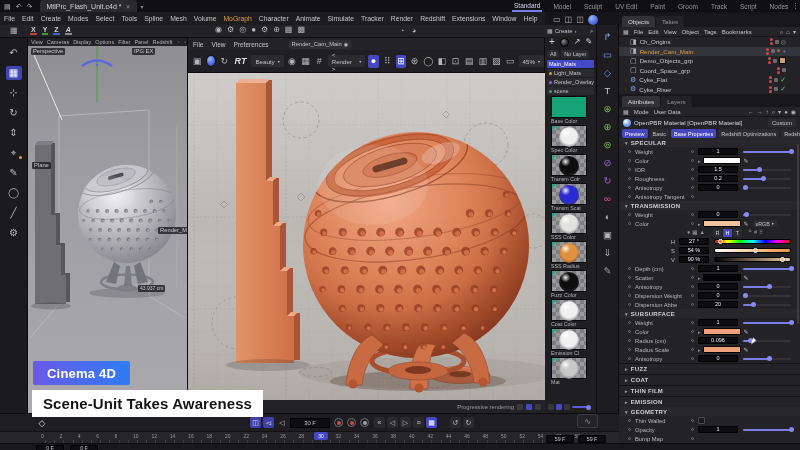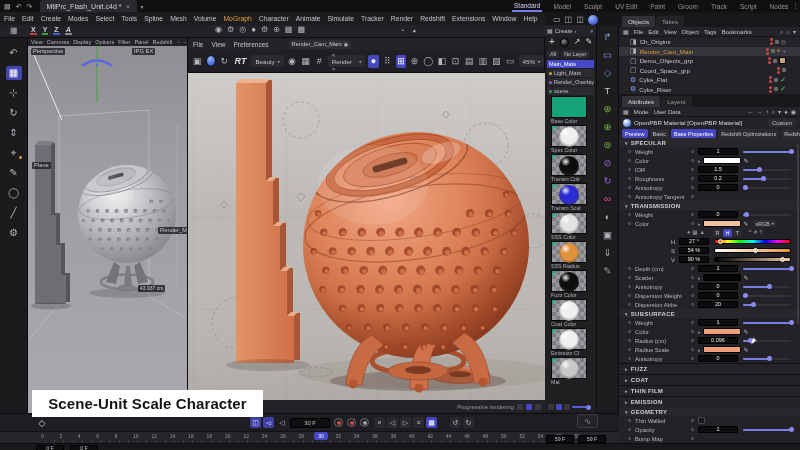--- a/index.html
+++ b/index.html
@@ -1221,21 +1221,22 @@
         </div>
         <div class="arow">
           <span class="adot"></span>
           <span class="albl">Bump Map</span>
           <span class="adot"></span>
         </div>
       </div>
     <div style="position:absolute;right:1px;top:130px;width:2px;height:180px;background:#3c3c41;border-radius:1px"></div>
   </div>
 
-  <div id="overlay-caption">Scene-Unit Scale Character</div>
+  <div id="overlay-brand">Cinema 4D</div>
+  <div id="overlay-caption">Scene-Unit Takes Awareness</div>
 
   <div id="transport">
       <span class="tbtn" style="left: 36px; top: 3px; width: 12px; height: 12px; font-size: 9px; color: rgb(214, 214, 218);">◇</span>
       <span class="tbtn blue" style="left: 250px; top: 3px; width: 11px; height: 11px; font-size: 7px; opacity: 0.85;">◫</span>
       <span class="tbtn blue" style="left: 263px; top: 3px; width: 11px; height: 11px; font-size: 7px; opacity: 0.85;">◅</span>
       <span class="tbtn" style="left: 277px; top: 3px; width: 10px; height: 11px; font-size: 7px;">◁</span>
       <span class="ffield" style="left: 290px; top: 4px; position: absolute; width: 40px; height: 10px; font-size: 5.8px;">30 F</span>
       <span class="reccirc" style="left: 334px; top: 4px;">
         <i style="background: rgb(208, 72, 72);"></i>
       </span>

